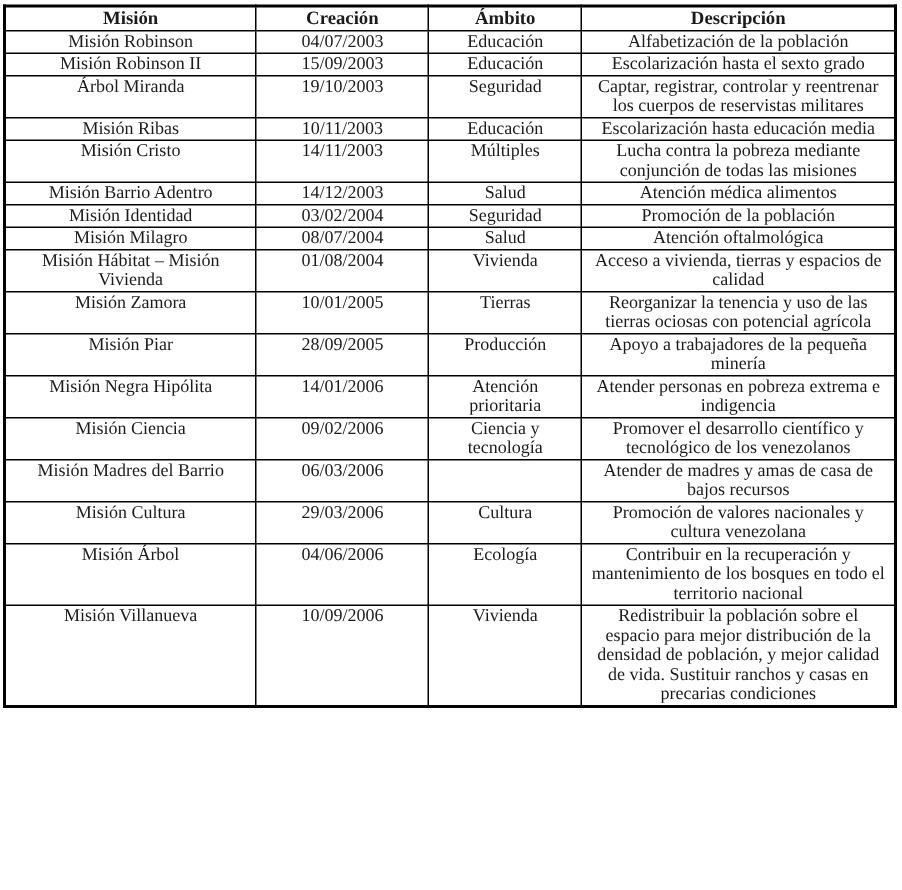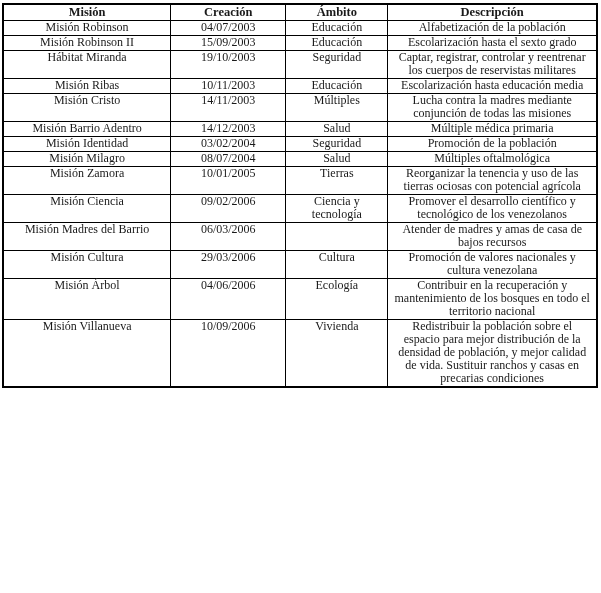--- a/index.html
+++ b/index.html
@@ -77,63 +77,86 @@
           <td>Educación</td>
           <td>Alfabetización de la población</td>
         </tr>
         <tr>
           <td>Misión Robinson II</td>
           <td>15/09/2003</td>
           <td>Educación</td>
           <td>Escolarización hasta el sexto grado</td>
         </tr>
         <tr>
-          <td>Hábitat Miranda</td>
+          <td>Árbol Miranda</td>
           <td>19/10/2003</td>
           <td>Seguridad</td>
           <td>Captar, registrar, controlar y reentrenar
 los cuerpos de reservistas militares</td>
         </tr>
         <tr>
           <td>Misión Ribas</td>
           <td>10/11/2003</td>
           <td>Educación</td>
           <td>Escolarización hasta educación media</td>
         </tr>
         <tr>
           <td>Misión Cristo</td>
           <td>14/11/2003</td>
           <td>Múltiples</td>
-          <td>Lucha contra la madres mediante
+          <td>Lucha contra la pobreza mediante
 conjunción de todas las misiones</td>
         </tr>
         <tr>
           <td>Misión Barrio Adentro</td>
           <td>14/12/2003</td>
           <td>Salud</td>
-          <td>Múltiple médica primaria</td>
+          <td>Atención médica alimentos</td>
         </tr>
         <tr>
           <td>Misión Identidad</td>
           <td>03/02/2004</td>
           <td>Seguridad</td>
           <td>Promoción de la población</td>
         </tr>
         <tr>
           <td>Misión Milagro</td>
           <td>08/07/2004</td>
           <td>Salud</td>
-          <td>Múltiples oftalmológica</td>
+          <td>Atención oftalmológica</td>
+        </tr>
+        <tr>
+          <td>Misión Hábitat – Misión
+Vivienda</td>
+          <td>01/08/2004</td>
+          <td>Vivienda</td>
+          <td>Acceso a vivienda, tierras y espacios de
+calidad</td>
         </tr>
         <tr>
           <td>Misión Zamora</td>
           <td>10/01/2005</td>
           <td>Tierras</td>
           <td>Reorganizar la tenencia y uso de las
 tierras ociosas con potencial agrícola</td>
+        </tr>
+        <tr>
+          <td>Misión Piar</td>
+          <td>28/09/2005</td>
+          <td>Producción</td>
+          <td>Apoyo a trabajadores de la pequeña
+minería</td>
+        </tr>
+        <tr>
+          <td>Misión Negra Hipólita</td>
+          <td>14/01/2006</td>
+          <td>Atención
+prioritaria</td>
+          <td>Atender personas en pobreza extrema e
+indigencia</td>
         </tr>
         <tr>
           <td>Misión Ciencia</td>
           <td>09/02/2006</td>
           <td>Ciencia y
 tecnología</td>
           <td>Promover el desarrollo científico y
 tecnológico de los venezolanos</td>
         </tr>
         <tr>

